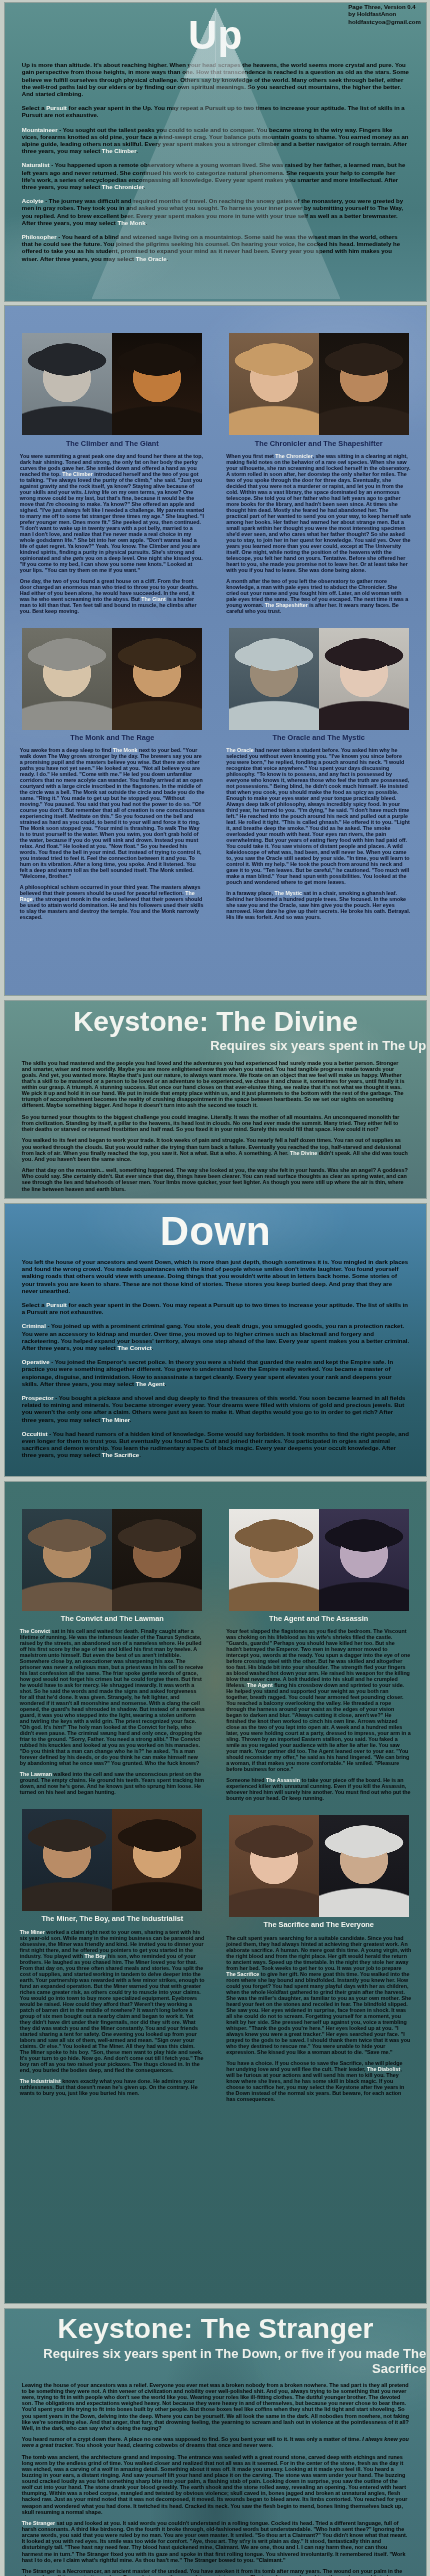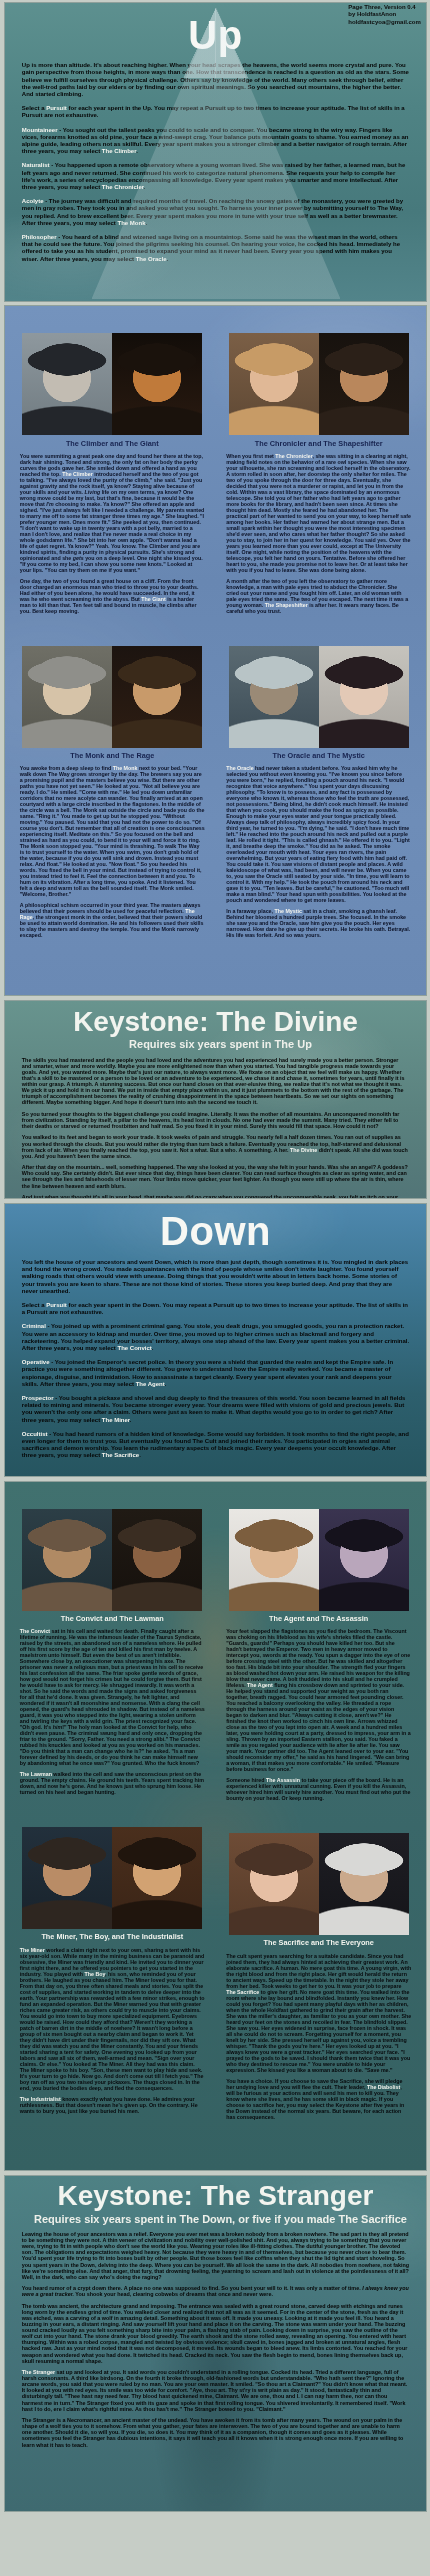--- a/index.html
+++ b/index.html
@@ -14,51 +14,51 @@
     radial-gradient(ellipse 215px 119px at 80% 8%, rgba(255,255,255,.12), transparent 70%),
     radial-gradient(ellipse 226px 162px at 10% 55%, rgba(255,255,255,.07), transparent 70%),
     linear-gradient(180deg,#7493bd 0%,#6887b2 40%,#6e8db8 75%,#6a89b4 100%);}
   .sec-kd{height:199px;background:
     radial-gradient(ellipse 140px 75px at 70% 30%, rgba(235,240,230,.16), transparent 70%),
     radial-gradient(ellipse 162px 86px at 25% 70%, rgba(235,240,230,.10), transparent 70%),
     linear-gradient(180deg,#68948e 0%,#5b827f 55%,#527577 100%);}
   .sec-down{height:274px;background:
     radial-gradient(ellipse 183px 75px at 50% 6%, rgba(255,255,255,.10), transparent 75%),
     linear-gradient(180deg,#4e88ae 0%,#3d7693 30%,#2d5f6d 70%,#265560 100%);}
-  .sec-dc{height:690px;background:
+  .sec-dc{height:823px;background:
     radial-gradient(ellipse 81px 172px at 50% 24%, rgba(232,150,70,.20), transparent 70%),
     radial-gradient(ellipse 119px 108px at 50% 52%, rgba(210,120,60,.10), transparent 75%),
     linear-gradient(180deg,#41716f 0%,#3a6769 50%,#356162 100%);}
   .sec-ks{height:337px;background:
     radial-gradient(ellipse 92px 280px at 50% 60%, rgba(10,30,35,.28), transparent 72%),
     radial-gradient(ellipse 162px 86px at 85% 15%, rgba(255,255,255,.08), transparent 70%),
     linear-gradient(180deg,#4e8184 0%,#45737a 50%,#3f6a70 100%);}
   
   .mountain{position:absolute;left:50%;top:5.4px;width:248px;height:291px;transform:translateX(-50%);pointer-events:none;
     background:
       linear-gradient(to bottom right, transparent 49.6%, rgba(215,225,228,.22) 50%) left/50% 100% no-repeat,
       linear-gradient(to bottom left, transparent 49.6%, rgba(215,225,228,.22) 50%) right/50% 100% no-repeat;}
   .snowcap{position:absolute;left:50%;top:5.4px;width:65px;height:70px;transform:translateX(-50%);pointer-events:none;
     background:
       linear-gradient(to bottom right, transparent 49.5%, rgba(245,250,252,.35) 50%) left/50% 100% no-repeat,
       linear-gradient(to bottom left, transparent 49.5%, rgba(245,250,252,.35) 50%) right/50% 100% no-repeat;}
   
   .credit{position:absolute;top:1.1px;right:5.4px;font-size:6px;line-height:1.3;color:#0d0d0d;text-align:left;}
   .big-title{margin:12px 0 7.5px;text-align:center;color:#f7f8f4;font-size:40px;line-height:1;letter-spacing:0.5px;}
   .key-title{margin:5.4px 0 2.2px;text-align:center;color:#f2f4ef;font-size:28px;line-height:1.05;}
-  .subtitle{margin:1.1px 0 6.5px;text-align:center;color:#eef0ea;font-size:11px;padding-left:10px;}
+  .subtitle{margin:1.1px 0 6.5px;text-align:right;color:#eef0ea;font-size:13px;padding-left:10px;}
   .pad{padding:0 17px;}
   .body{margin:0 0 7px;font-size:6px;line-height:7.2px;color:#060606;}
   .body.small{font-size:5.4px;line-height:6.1px;margin:0 0 5.4px;}
   .hl{color:#f4f4ee;}
   .it{font-style:italic;}
   
   .cols{display:flex;justify-content:space-between;padding:0 15px;}
   .col{width:185px;}
-  .card{margin-top:32px;}
+  .card{margin-top:14px;}
   .card.first{margin-top:27px;}
   .pair{display:flex;width:180px;margin:0 auto;}
   .portrait{width:90px;height:102px;flex:0 0 90px;
     background:
       radial-gradient(ellipse 34% 16% at 50% 26%, var(--hair) 98%, transparent 100%),
       radial-gradient(ellipse 27% 24% at 50% 44%, var(--face) 98%, transparent 100%),
       radial-gradient(ellipse 44% 13% at 50% 27%, var(--hair) 98%, transparent 100%),
       radial-gradient(ellipse 78% 32% at 50% 103%, var(--hair) 96%, transparent 100%),
       linear-gradient(180deg, var(--bg1), var(--bg2));}
   .caption{margin:3.2px 0 5.4px;text-align:center;font-size:7.3px;}

